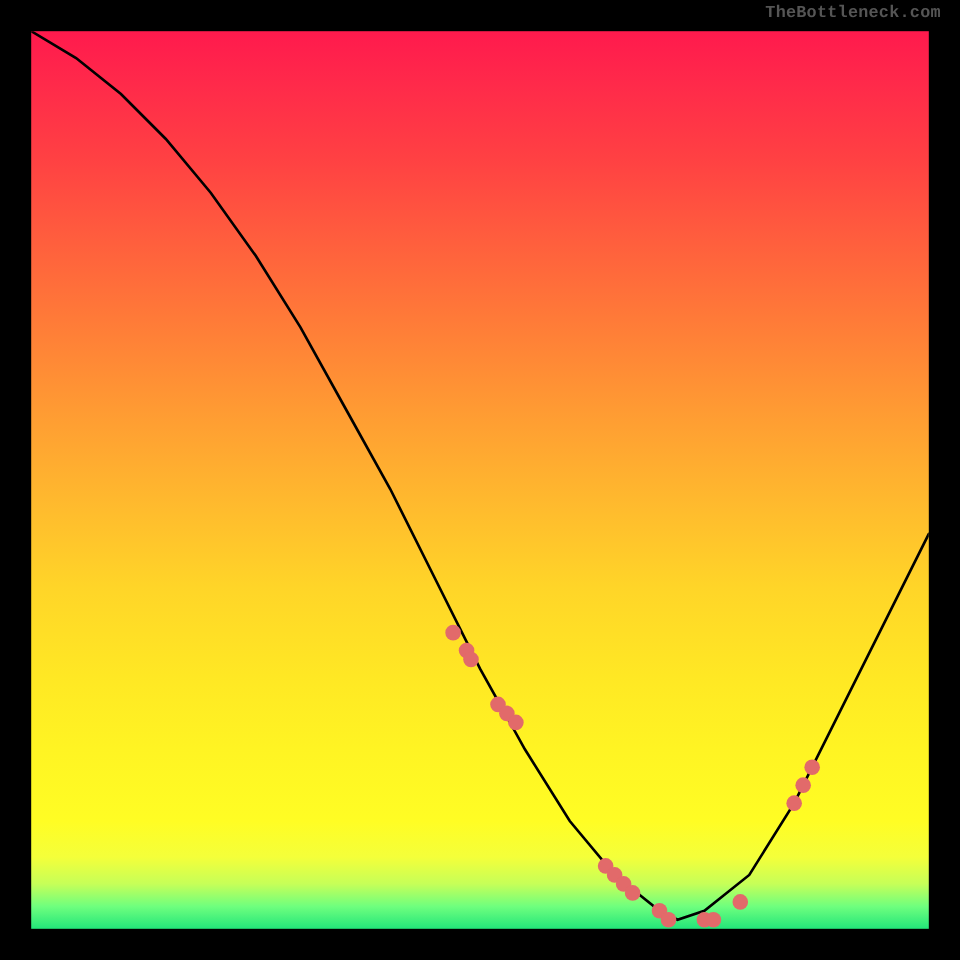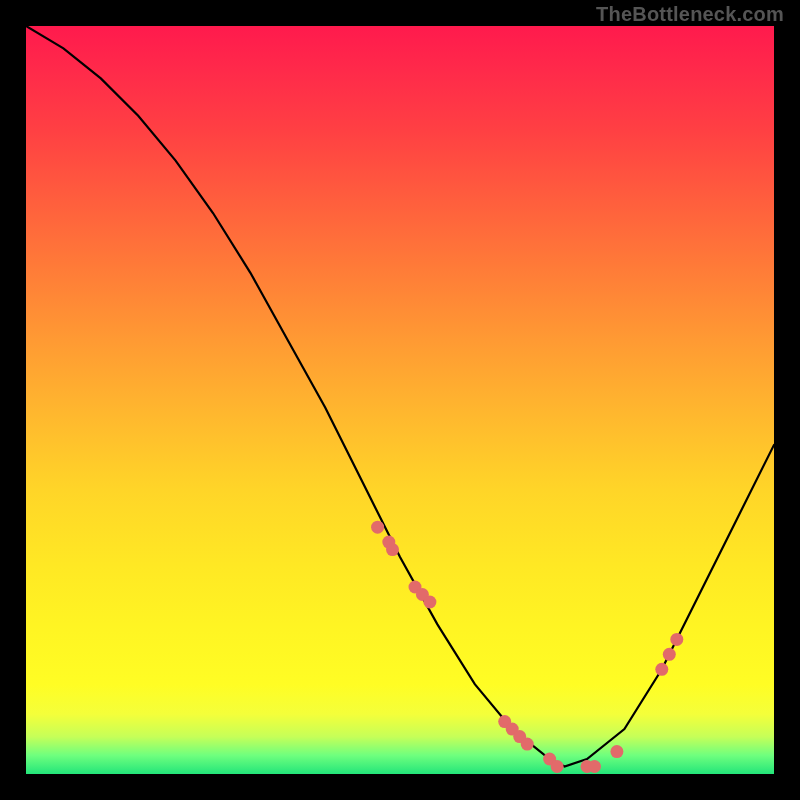--- a/index.html
+++ b/index.html
@@ -32,23 +32,24 @@
       #f4ff3a 92%,
       #c6ff58 95%,
       #6fff7e 97.5%,
       #23e57a 100%);
   }
   .watermark {
     position: absolute;
     top: 3px;
     right: 16px;
     color: #555555;
-    font-size: 20px;
+    font-size: 14px;
     font-weight: 600;
     letter-spacing: 0.2px;
+    font-family: Liberation Mono, monospace;
   }
   svg.curve {
     position: absolute;
     top: 0;
     left: 0;
     width: 748px;
     height: 748px;
     pointer-events: none;
   }
   .curve-path {

